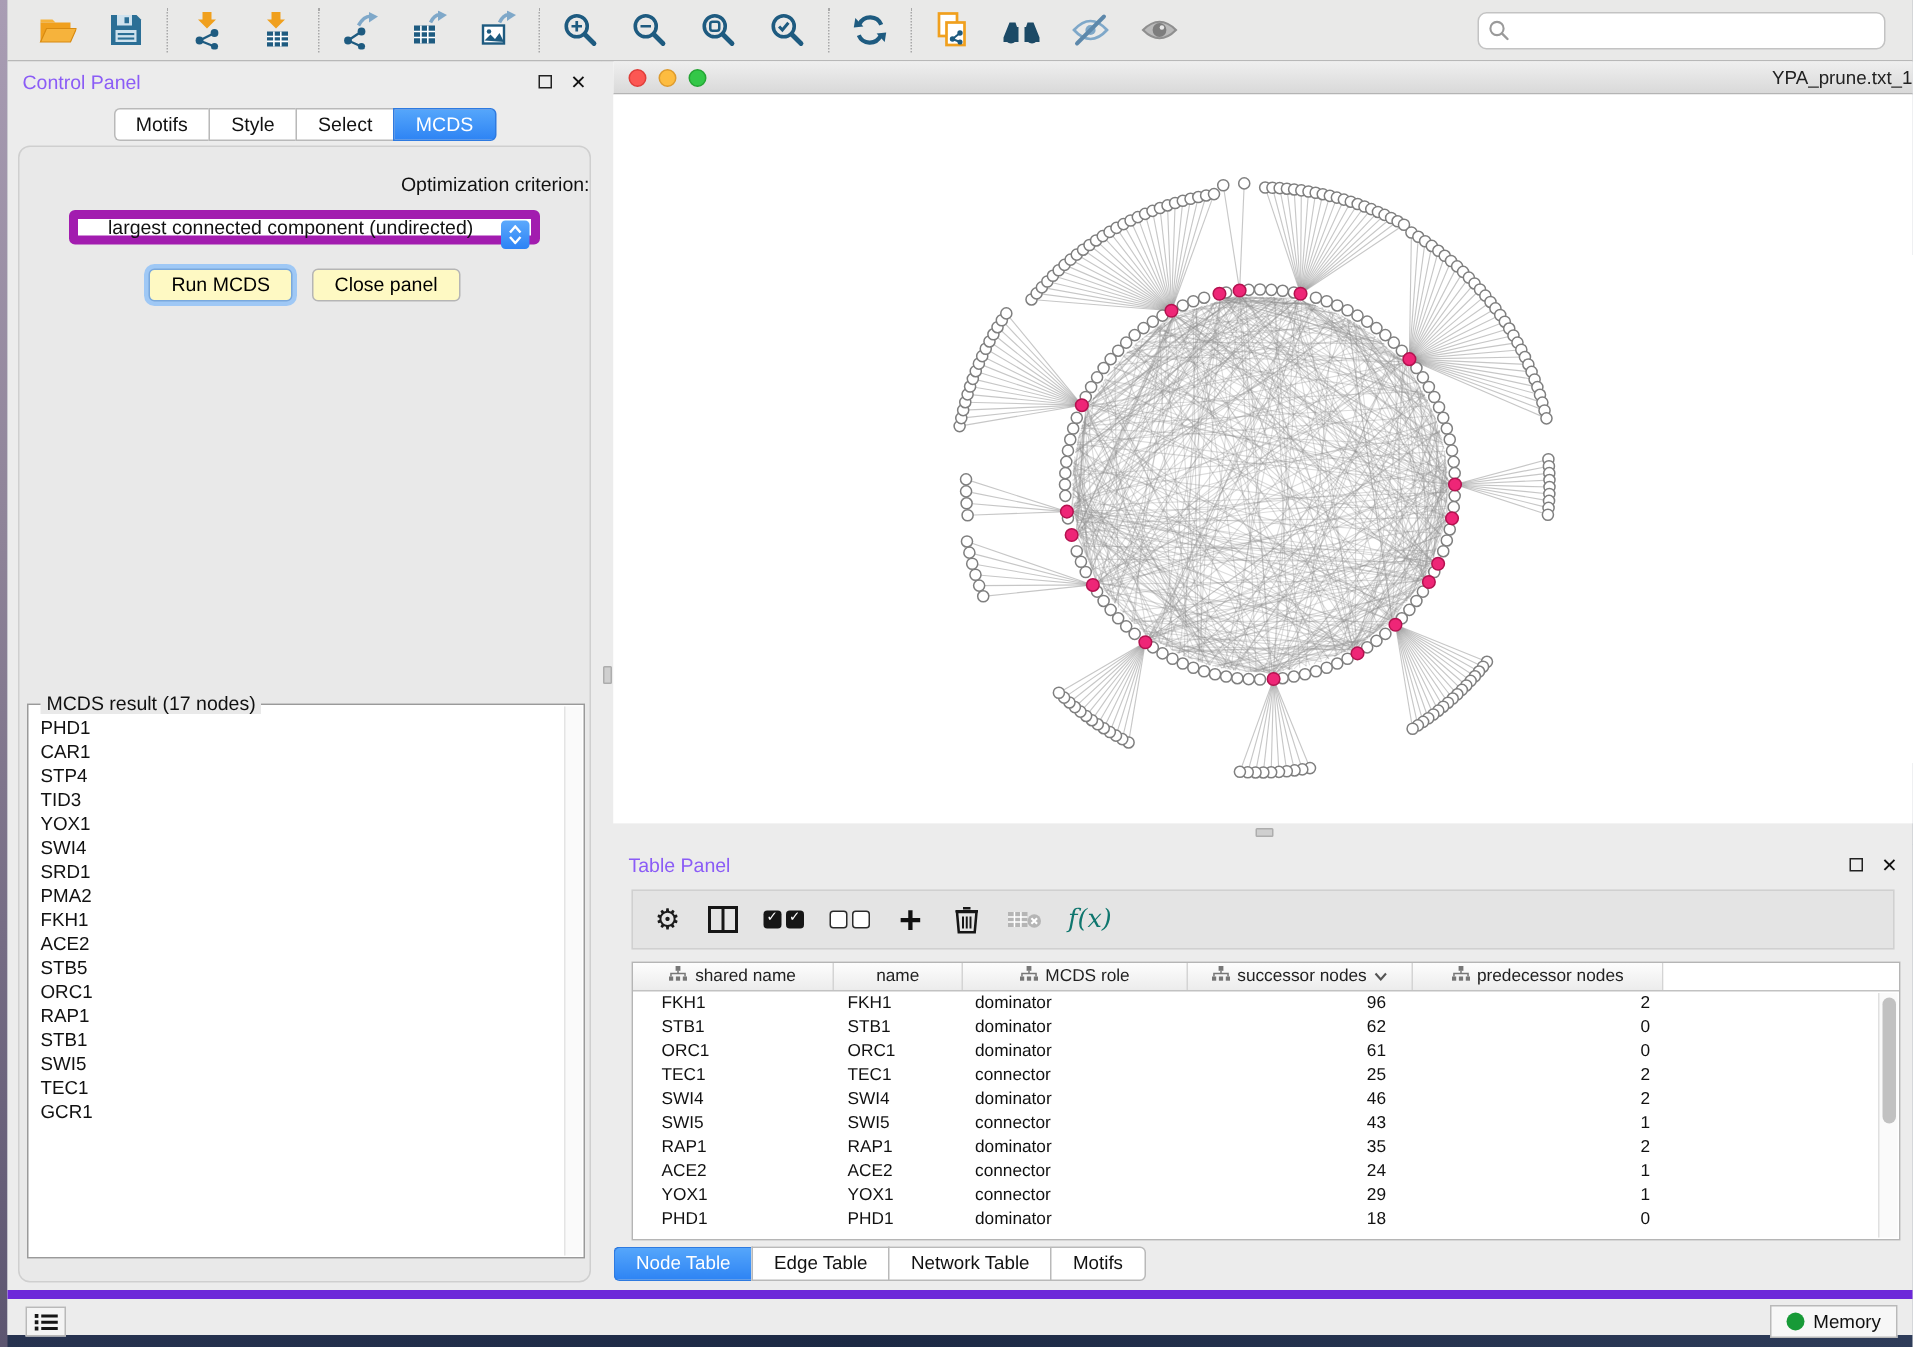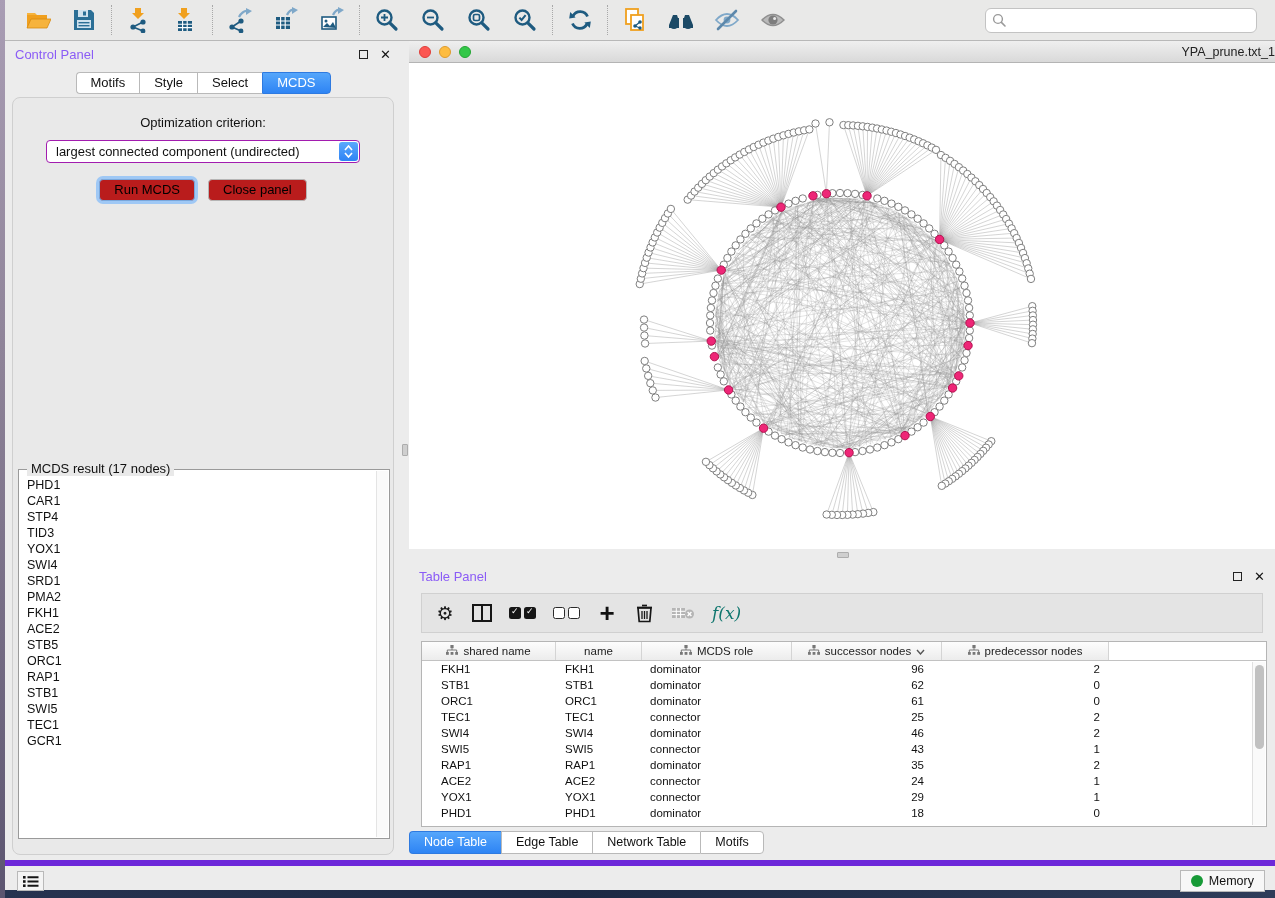--- a/index.html
+++ b/index.html
@@ -33,30 +33,30 @@
   .control-panel { position:absolute; left:0; top:41px; width:396px; height:819px; background:#ececec; }
   .cp-tabs { position:absolute; left:0; top:31px; width:100%; display:flex; justify-content:center; }
   .seg { display:flex; }
   .seg .tab { height:22px; line-height:20px; padding:0 14px; background:#fff; border:1px solid #b9b9b9;
               border-right:none; font-size:13px; color:#111; }
   .seg .tab:first-child { border-radius:4px 0 0 4px; }
   .seg .tab:last-child { border-right:1px solid #b9b9b9; border-radius:0 4px 4px 0; }
   .seg .tab.selected { background:linear-gradient(180deg,#55a6fb,#2e84f4); color:#fff; border-color:#2e7ae0; }
   .cp-body { position:absolute; left:7px; top:56px; width:382px; height:758px; background:#e9e9e9;
              border:1px solid #cfcfcf; border-radius:8px; }
-  .opt-label { text-align:center; margin-top:17px; font-size:13px; }
-  .opt-select { margin:10px auto 0; width:314px; height:23px; background:#fff; border:1px solid #a21caf;
-                border-radius:4px; display:flex; align-items:center; padding-left:9px; font-size:13px;
+  .opt-label { text-align:right; margin-top:17px; font-size:13px; }
+  .opt-select { margin:10px auto 0; width:314px; height:23px; background:#fff; border:6px solid #a21caf;
+                border-radius:4px; display:flex; align-items:center; padding-left:20px; font-size:13px;
                 position:relative; }
   .opt-stepper { position:absolute; right:1px; top:1px; width:19px; height:19px; border-radius:3px;
                  background:linear-gradient(180deg,#5ca9fc,#2d83f5); display:flex; flex-direction:column;
                  align-items:center; justify-content:center; gap:1px; }
   .opt-stepper svg { display:block; }
   .cp-buttons { display:flex; justify-content:center; gap:13px; margin-top:16px; }
-  .btn { height:22px; padding:0 14px; background:#b91c1c; border:1px solid #b5b5b5; border-radius:4px;
+  .btn { height:22px; padding:0 14px; background:#fef9c3; border:1px solid #b5b5b5; border-radius:4px;
          font-size:13px; line-height:20px; }
   .btn.focus-ring { box-shadow:0 0 0 3px #9fc8f5; border-color:#7aa8dc; }
   .result-box { position:absolute; left:5px; top:371px; width:372px; height:370px; background:#fff;
                 border:1px solid #9a9a9a; }
   .result-legend { position:absolute; top:-9px; left:8px; background:#e9e9e9; padding:0 4px; font-size:13px; }
   .result-list { position:absolute; left:0; top:3px; right:14px; bottom:2px; overflow:hidden;
                  padding:4px 0 0 8px; font-size:12.5px; line-height:16px; }
   .result-scroll { position:absolute; right:1px; top:1px; width:12px; bottom:1px; background:#fafafa;
                    border-left:1px solid #e4e4e4; }
 

